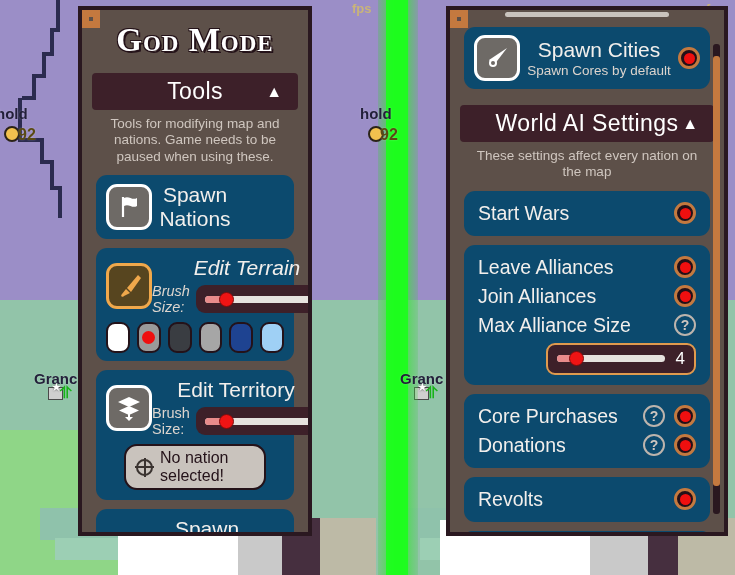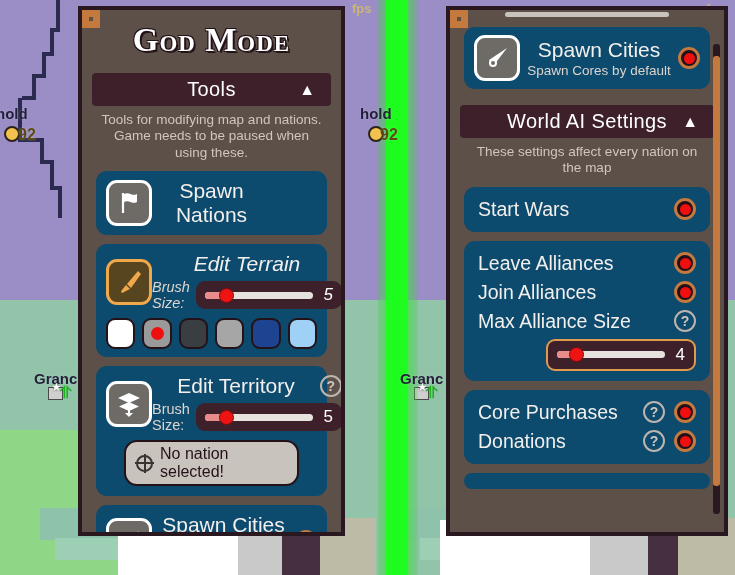--- a/index.html
+++ b/index.html
@@ -103,21 +103,21 @@
     margin:12px 0 14px 0;
   }
 
   .section-header {
     background:#3d2029; border-radius:4px;
     margin:0 10px 6px 10px; padding:5px 14px;
     display:flex; align-items:center; justify-content:center;
     position:relative;
   }
   .section-header .sh-text {
-    color:#ffffff; font-size:20px; font-weight:normal;
+    color:#ffffff; font-size:23px; font-weight:normal;
     letter-spacing:0.4px;
   }
   .section-header .sh-arrow {
     position:absolute; right:16px; color:#ffffff; font-size:16px;
   }
   .section-desc {
     color:#cfc6bf; font-size:13.5px; text-align:center;
     line-height:1.22; margin:0 18px 10px 18px;
   }
 
@@ -280,21 +280,21 @@
 
   <div class="city-dot" style="left:368px;top:126px;"></div>
   <div class="map-label" style="left:360px;top:105px;">hold</div>
   <div class="map-label num" style="left:380px;top:126px;">92</div>
   <div class="map-label" style="left:400px;top:370px;">Granc</div>
 
   <div class="fps" style="left:352px;">fps</div>
   <div class="fps" style="left:706px;">fps</div>
 </div>
 
-<div class="panel" style="left:78px;top:6px;width:267px;height:530px;">
+<div class="panel" style="left:78px;top:6px;width:234px;height:530px;">
   <div class="panel-inner">
 
     <div class="panel-title">God Mode</div>
 
     <div class="section-header">
       <span class="sh-text">Tools</span>
       <span class="sh-arrow">▲</span>
     </div>
     <div class="section-desc">Tools for modifying map and nations. Game needs to be paused when using these.</div>
 
@@ -491,20 +491,28 @@
       </div>
       <div class="setrow">
         <span class="lbl">Donations</span>
         <div class="help">?</div>
         <div class="toggle">
             <i></i>
           </div>
       </div>
     </div>
 
+    <div class="card">
+      <div class="setrow">
+        <span class="lbl">Revolts</span>
+        <div class="toggle">
+            <i></i>
+          </div>
+      </div>
+    </div>
 
     <div class="card">
       
     </div>
 
     <div class="scrollbar">
       <div class="thumb"></div>
     </div>
   </div>
 

